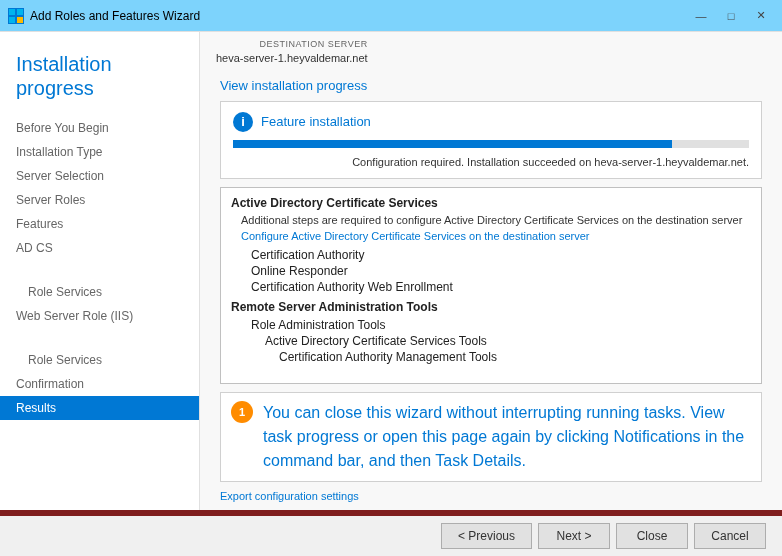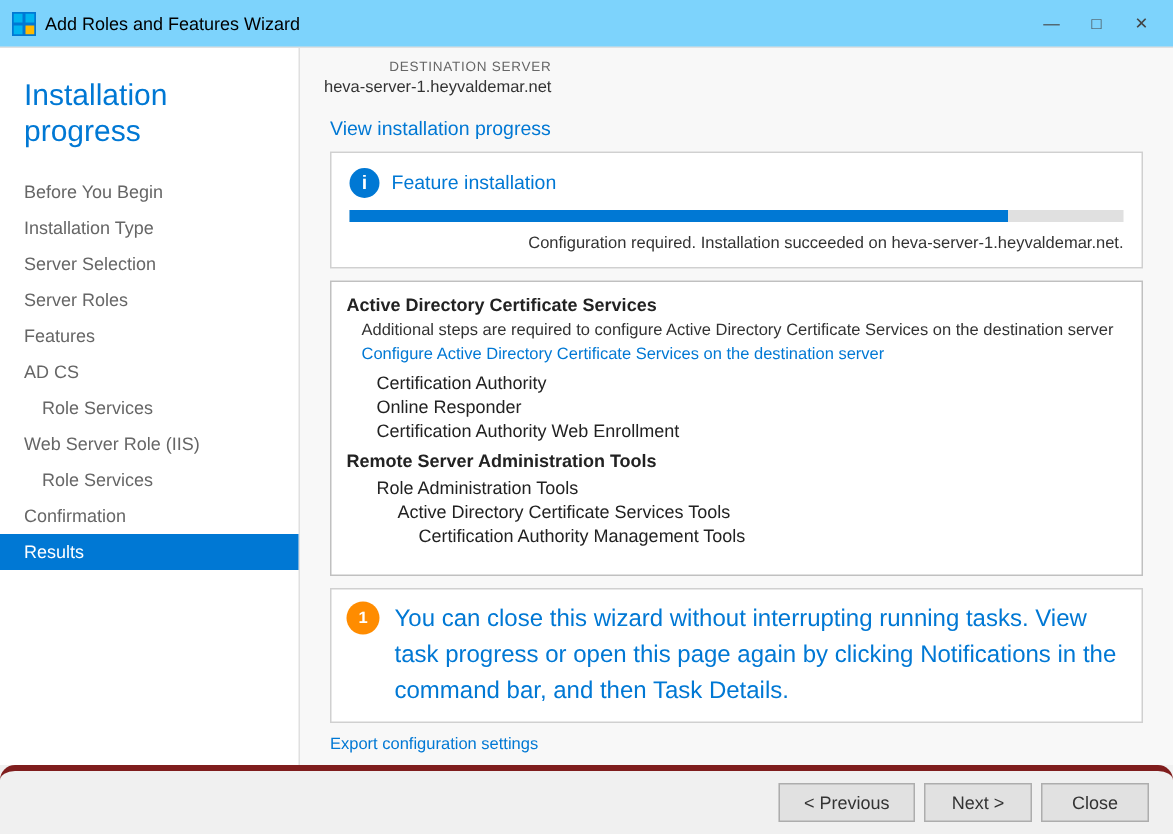--- a/index.html
+++ b/index.html
@@ -86,20 +86,21 @@
       font-size: 12px;
       color: #666;
       cursor: default;
     }
     .sidebar-item.active {
       background: #0078d4;
       color: #fff;
     }
     .sidebar-item.sub {
       padding-left: 28px;
+      margin-top: 20px;
     }
     
     .content-area {
       flex: 1;
       background: #f8f8f8;
       display: flex;
       flex-direction: column;
       overflow: hidden;
     }
     .content-header {
@@ -279,28 +280,27 @@
     .export-link {
       font-size: 11px;
       color: #0078d4;
       cursor: pointer;
       text-decoration: none;
       display: inline-block;
     }
     
     .footer {
       background: #f0f0f0;
-      border-top: 4px solid #7f1d1d;
+      border-top: 6px solid #7f1d1d;
       padding: 8px 16px;
       display: flex;
       justify-content: flex-end;
       align-items: center;
       gap: 6px;
       height: 46px;
-      border-radius: 10px;
     }
     .footer-btn {
       padding: 5px 16px;
       font-size: 12px;
       border: 1px solid #adadad;
       background: #e1e1e1;
       cursor: pointer;
       min-width: 72px;
       color: #333;
     }
@@ -401,13 +401,14 @@
       <a class="export-link">Export configuration settings</a>
 
     </div>
   </div>
 </div>
 
 <div class="footer">
   <button class="footer-btn">&lt; Previous</button>
   <button class="footer-btn">Next &gt;</button>
   <button class="footer-btn close-btn">Close</button>
+  <button class="footer-btn">Cancel</button>
 </div>
 
 </body></html>

